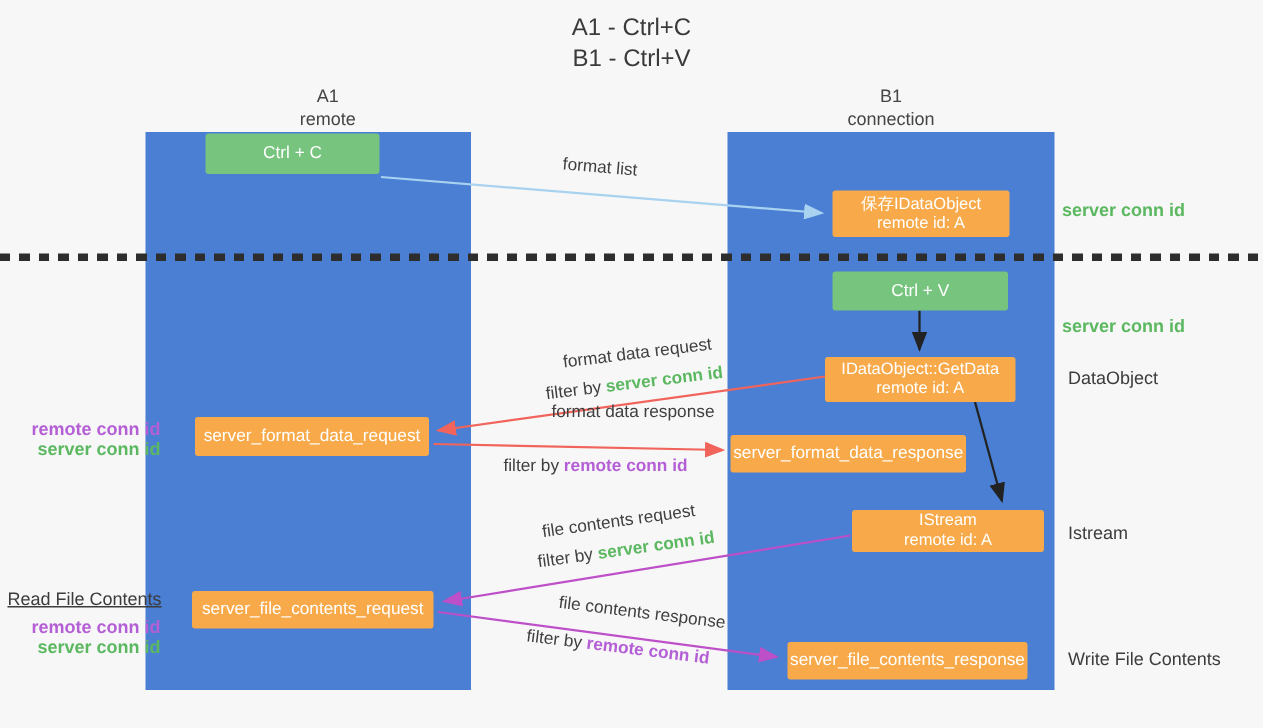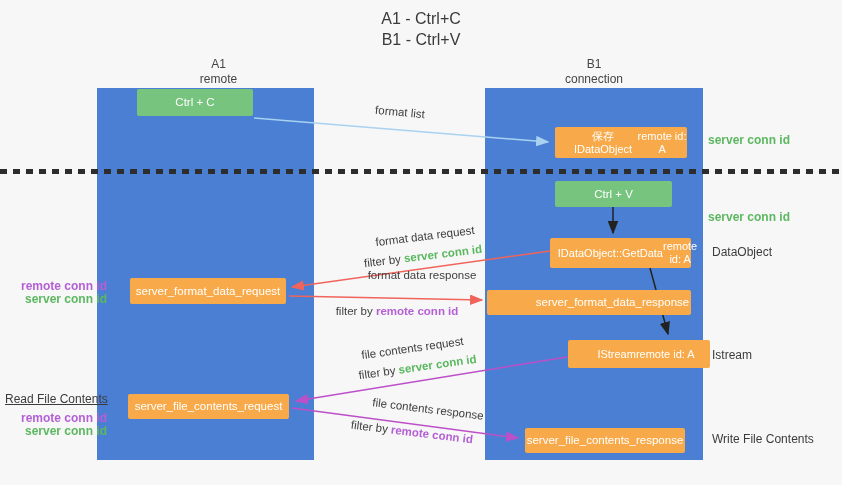--- a/index.html
+++ b/index.html
@@ -19,21 +19,21 @@
   .col { position:absolute; top:88px; height:372px; background:#4a7fd3; z-index:1; }
   .arrows { position:absolute; left:0; top:0; z-index:2; pointer-events:none; }
   .dotted {
     position:absolute; left:0; top:169px; width:842px; height:5px; z-index:4;
     background:repeating-linear-gradient(90deg,#2d2d2d 0 7px,transparent 7px 13px);
   }
   .box {
     position:absolute; z-index:3; display:flex; align-items:center; justify-content:center;
     color:#fff; font-size:11.5px; text-align:center; border-radius:2px; line-height:13px;
   }
-  .box.two-line { flex-direction:row; font-size:11px;padding-left:14px; }
+  .box.two-line { flex-direction:column; font-size:11px; }
   .green  { background:#77c47e; }
   .orange { background:#f8aa4a; }
   .side-label { position:absolute; z-index:3; font-size:12px; white-space:nowrap; }
   .right-align { text-align:right; }
   .green-text  { color:#5cb860; font-weight:bold; }
   .purple-text { color:#b55fd6; font-weight:bold; }
   .dark-text   { color:#3c3c3c; }
   .arrow-label {
     position:absolute; z-index:3; font-size:11.5px; color:#3f3f3f;
     white-space:nowrap; text-align:center;
@@ -104,21 +104,21 @@
 
   <div class="box orange two-line" style="left:550px; top:238px; width:127px; height:30px;">
     <div>IDataObject::GetData</div>
     <div>remote id: A</div>
   </div>
 
   <div class="box orange" style="left:130px; top:278px; width:156px; height:26px;">
     <span>server_format_data_request</span>
   </div>
 
-  <div class="box orange" style="left:487px; top:290px; width:157px; height:25px;padding-left:47px;">
+  <div class="box orange" style="left:487px; top:290px; width:157px; height:25px;">
     <span>server_format_data_response</span>
   </div>
 
   <div class="box orange two-line" style="left:568px; top:340px; width:128px; height:28px;">
     <div>IStream</div>
     <div>remote id: A</div>
   </div>
 
   <div class="box orange" style="left:128px; top:394px; width:161px; height:25px;">
     <span>server_file_contents_request</span>

